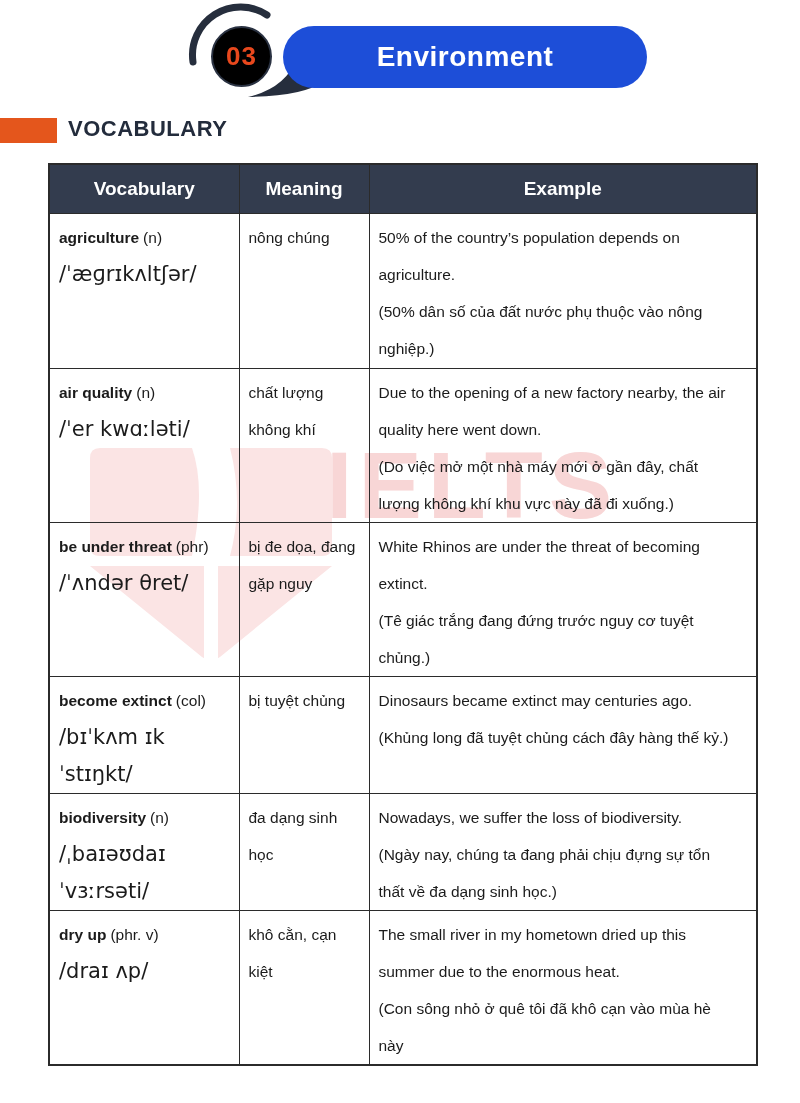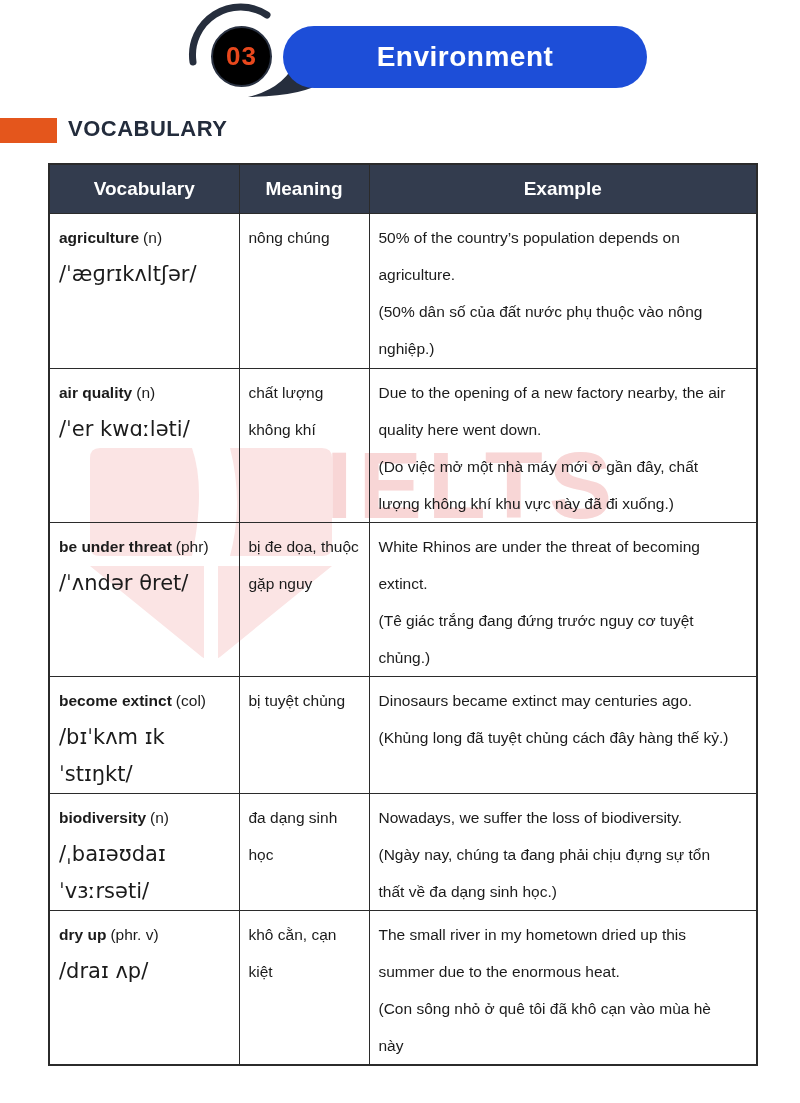--- a/index.html
+++ b/index.html
@@ -152,21 +152,21 @@
       <p class="example-en">Due to the opening of a new factory nearby, the air quality here went down.</p>
       <p class="example-vi">(Do việc mở một nhà máy mới ở gần đây, chất lượng không khí khu vực này đã đi xuống.)</p>
     </td>
   </tr>
 
   <tr class="vocab-row r2">
     <td class="cell-vocab">
       <p class="term-line"><strong class="term">be under threat</strong><span class="pos">(phr)</span></p>
       <p class="ipa">/ˈʌndər θret/</p>
     </td>
-    <td class="cell-meaning">bị đe dọa, thuộc gặp nguy</td>
+    <td class="cell-meaning">bị đe dọa, đang gặp nguy</td>
     <td class="cell-example">
       <p class="example-en">White Rhinos are under the threat of becoming extinct.</p>
       <p class="example-vi">(Tê giác trắng đang đứng trước nguy cơ tuyệt chủng.)</p>
     </td>
   </tr>
 
   <tr class="vocab-row r3">
     <td class="cell-vocab">
       <p class="term-line"><strong class="term">become extinct</strong><span class="pos">(col)</span></p>
       <p class="ipa">/bɪˈkʌm ɪkˈstɪŋkt/</p>

